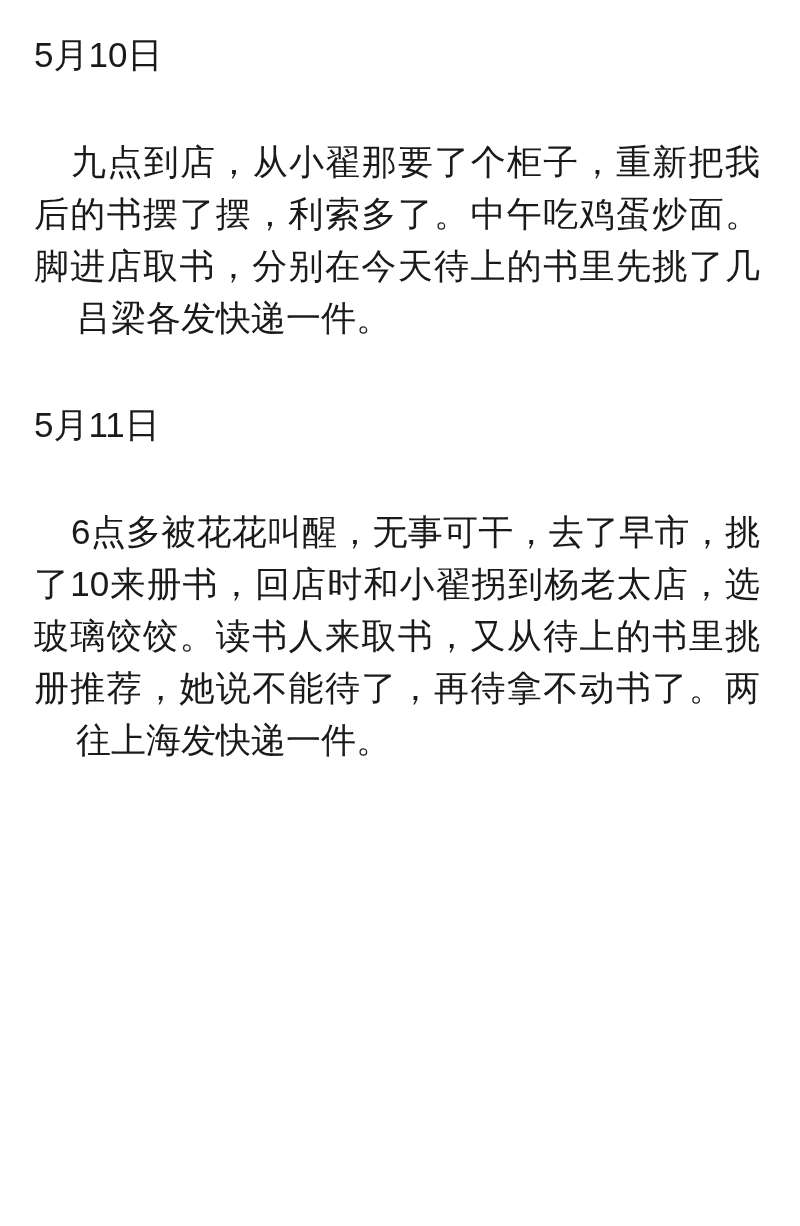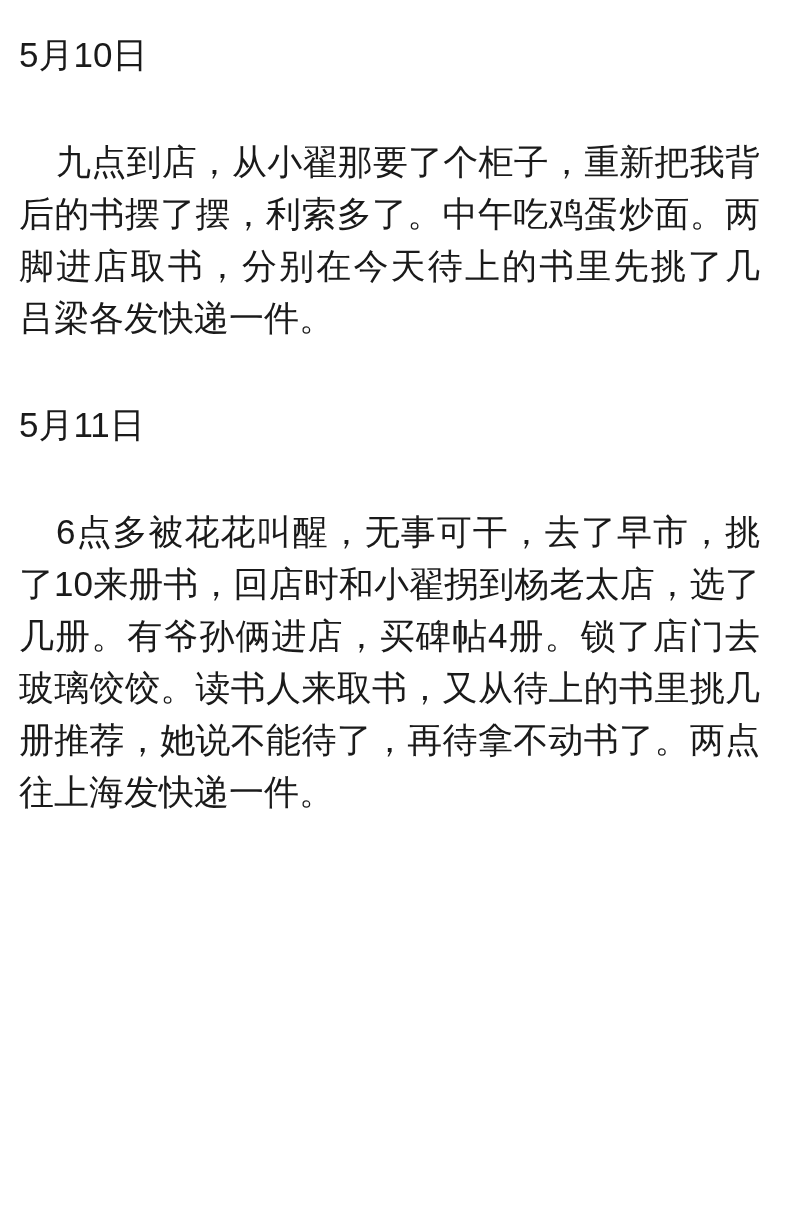--- a/index.html
+++ b/index.html
@@ -9,21 +9,21 @@
   body {
     width: 800px;
     height: 1226px;
     overflow: hidden;
     background: #ffffff;
   }
   #journal {
     box-sizing: border-box;
     width: 788px;
     height: 1226px;
-    padding: 29px 28px 0 19px;
+    padding: 29px 28px 0 34px;
     font-family: "Liberation Sans", sans-serif;
     font-size: 35px;
     line-height: 52px;
     color: #1a1a1a;
     -webkit-font-smoothing: antialiased;
   }
   .date-heading {
     margin: 0;
     font-size: 35px;
     font-weight: 400;
@@ -42,35 +42,35 @@
     text-align-last: justify;
     overflow: hidden;
     height: 52px;
   }
   .line.first {
     padding-left: 37px;
   }
   .line.last {
     text-align: right;
     text-align-last: left;
+    margin-left: 42px;
   }
 </style>
 </head>
 <body style="background: rgb(255, 255, 255);">
 
 <div id="journal" style="color: rgb(26, 26, 26);">
     <h2 class="date-heading">5月10日</h2>
     <div class="paragraph">
       <div class="line first">九点到店，从小翟那要了个柜子，重新把我背</div>
       <div class="line">后的书摆了摆，利索多了。中午吃鸡蛋炒面。两</div>
       <div class="line">脚进店取书，分别在今天待上的书里先挑了几</div>
       <div class="line last">吕梁各发快递一件。</div>
     </div>
     <h2 class="date-heading">5月11日</h2>
     <div class="paragraph">
       <div class="line first">6点多被花花叫醒，无事可干，去了早市，挑</div>
       <div class="line">了10来册书，回店时和小翟拐到杨老太店，选了</div>
-      <div class="line">几册。有爷孙俩进店，买碑帖4册。锁了店门去</div>
       <div class="line">玻璃饺饺。读书人来取书，又从待上的书里挑几</div>
       <div class="line">册推荐，她说不能待了，再待拿不动书了。两点</div>
       <div class="line last">往上海发快递一件。</div>
     </div>
   </div>
 
 </body></html>

